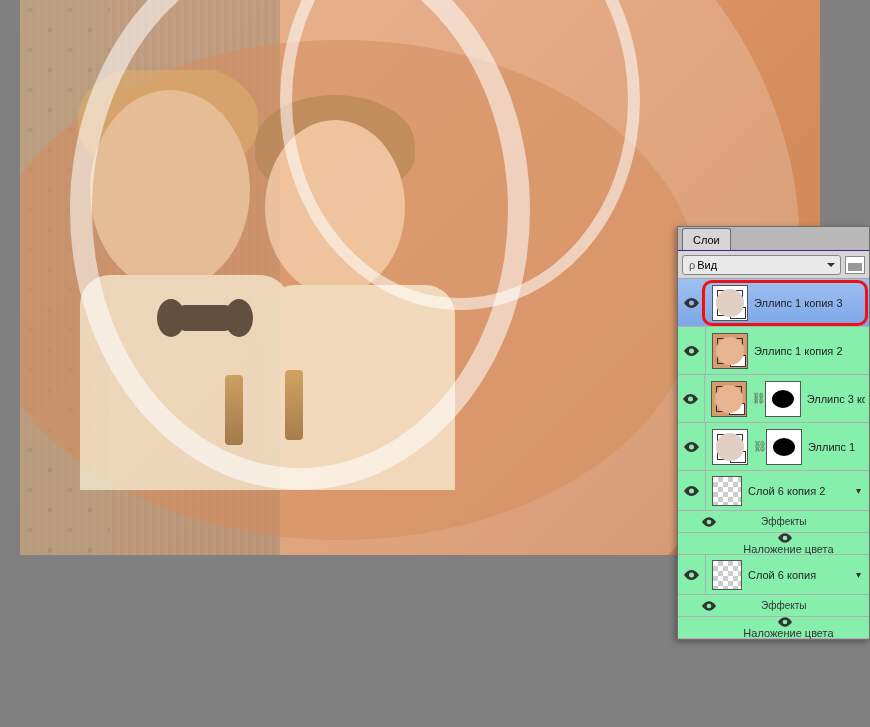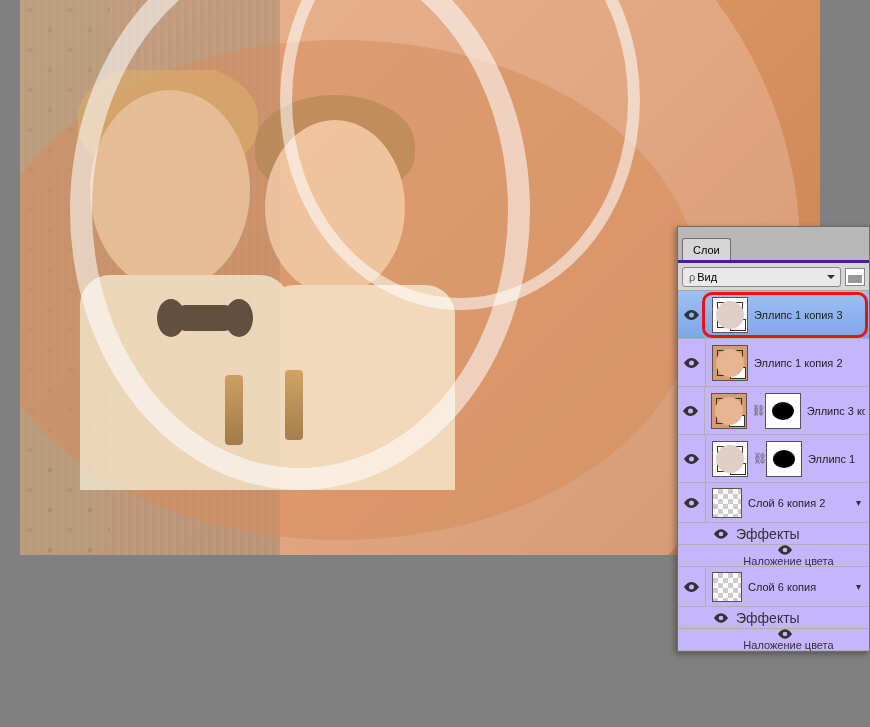--- a/index.html
+++ b/index.html
@@ -27,39 +27,39 @@
   .shirt-m { position:absolute; left:20px; top:205px; width:210px; height:240px; background:#f5eee5; border-radius:30px 30px 0 0; }
   .bow { position:absolute; left:115px; top:235px; width:60px; height:26px; background:#2a2a2a; border-radius:10px; }
   .bow:before,.bow:after{content:"";position:absolute;top:-6px;width:28px;height:38px;background:#2a2a2a;border-radius:50%;}
   .bow:before{left:-18px;} .bow:after{right:-18px;}
   .shirt-w { position:absolute; left:205px; top:215px; width:190px; height:230px; background:#f7f0e8; border-radius:30px 30px 0 0; }
   .glass { position:absolute; width:18px; height:70px; background:linear-gradient(#caa04a,#8b6a2e); border-radius:4px; }
   .g1 { left:165px; top:305px; } .g2{ left:225px; top:300px; }
 
   
   .panel { position:absolute; right:0; top:226px; width:193px; background:#d6d6d6; border:1px solid #6f6f6f; box-shadow:-2px 2px 6px rgba(0,0,0,.35); display:flex; flex-direction:column; }
-  .tabbar { height:36px; background:#b8b8b8; display:flex; align-items:flex-end; border-bottom:3px solid #4c1d95;}
+  .tabbar { height:24px; background:#b8b8b8; display:flex; align-items:flex-end; border-bottom:1px solid #4c1d95;}
   .tab { height:22px; padding:0 10px; font-size:11px; line-height:22px; background:#d6d6d6; border:1px solid #6f6f6f; border-bottom:none; border-radius:3px 3px 0 0; margin-left:4px;}
   .filterbar { height:28px; padding:4px; display:flex; align-items:center; gap:4px; border-bottom:1px solid #a5a5a5;}
   .select { flex:1; height:20px; background:#e9e9e9; border:1px solid #888; border-radius:3px; font-size:11px; padding:0 18px 0 6px; position:relative; display:flex; align-items:center; }
   .select:after{content:"";position:absolute;right:5px;top:7px;border:4px solid transparent;border-top-color:#333;}
   .prefix {font-size:11px;color:#555;margin-right:2px;}
   .img-icon{width:20px;height:18px;border:1px solid #888;background:#fff;position:relative;}
   .img-icon:before{content:"";position:absolute;left:2px;top:6px;width:14px;height:8px;background:#999;}
   .blendrow{height:24px;padding:0 6px;display:flex;align-items:center;border-bottom:1px solid #a5a5a5;}
   .blendrow span{font-size:11px;}
   .lockrow{height:24px;padding:0 6px;display:flex;align-items:center;gap:6px;border-bottom:1px solid #a5a5a5;background:#d6d6d6;}
   .lockrow span{font-size:11px;color:#555;}
   .iset{display:flex;gap:4px;margin-left:auto;}
   .ico{width:16px;height:16px;display:flex;align-items:center;justify-content:center;font-size:12px;color:#555;}
 
-  .layerlist{flex:1;background:#c4b5fd;overflow:hidden;}
+  .layerlist{flex:1;background:#86efac;overflow:hidden;}
   .layer{display:flex;align-items:center;height:48px;border-bottom:1px solid #b0b0b0;padding-right:4px;}
   .layer.short{height:40px;}
-  .layer.fx{height:22px;padding-left:36px;font-size:14px;color:#333;align-items:center;}
+  .layer.fx{height:22px;padding-left:24px;font-size:10px;color:#333;align-items:center;gap:37px;}
   .layer.fxsub{height:22px;padding-left:34px;font-size:11px;color:#333;align-items:center;flex-direction:column;}
   .eye{width:28px;height:100%;display:flex;align-items:center;justify-content:center;border-right:1px solid #b0b0b0;}
   .eye svg{width:15px;height:12px;}
   .thumb{width:36px;height:36px;margin:0 6px;border:1px solid #555;background:#fff;flex:none;position:relative;}
   .thumb.vec:after{content:"";position:absolute;left:3px;top:3px;right:3px;bottom:3px;background:#e7b590;border-radius:50%;}
   .thumb.vec2:after{content:"";position:absolute;left:3px;top:3px;right:3px;bottom:3px;background:#e1cfc6;border-radius:50%;}
   .thumb.brown{background:#d89b6e;}
   .thumb.checker{background-image:linear-gradient(45deg,#ccc 25%,transparent 25%,transparent 75%,#ccc 75%),linear-gradient(45deg,#ccc 25%,transparent 25%,transparent 75%,#ccc 75%);background-size:10px 10px;background-position:0 0,5px 5px;}
   .thumb .frame{position:absolute;inset:4px;border:1px solid #333;}
   .thumb .frame:after{content:"";position:absolute;right:-4px;bottom:-4px;width:14px;height:10px;background:#fff;border:1px solid #333;}

